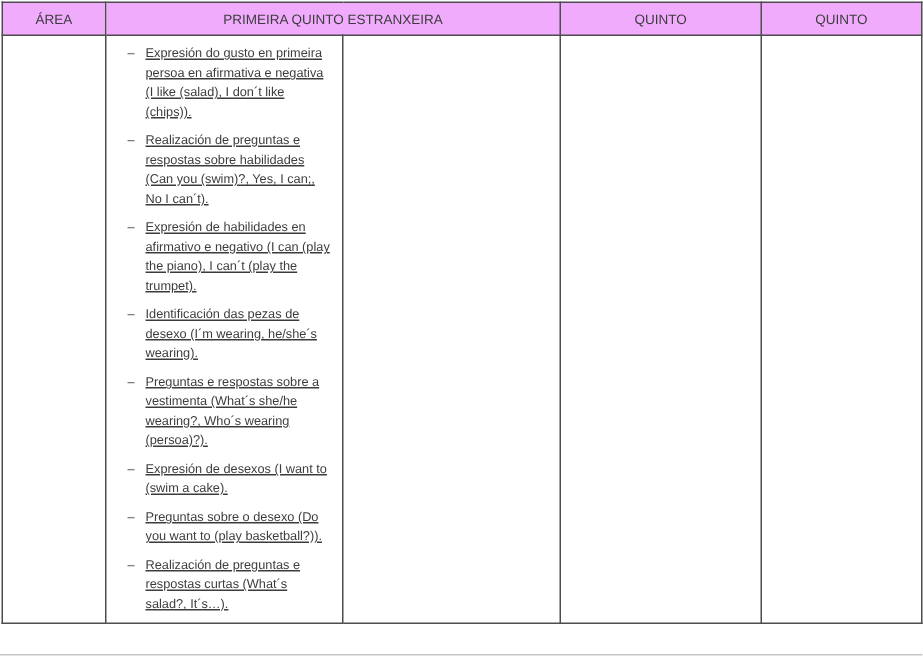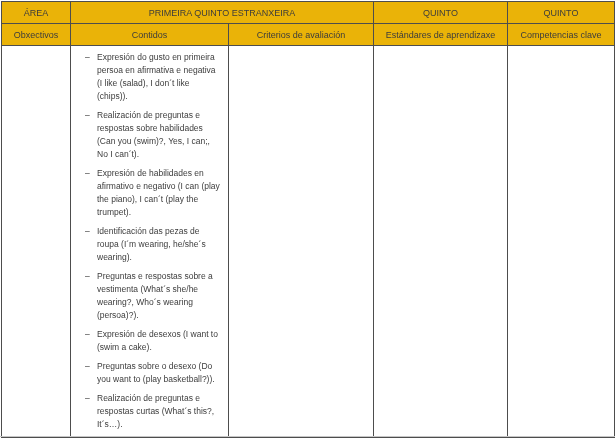--- a/index.html
+++ b/index.html
@@ -30,38 +30,38 @@
   .col-area { width: 69px; }
   .col-contidos { width: 158px; }
   .col-criterios { width: 145px; }
   .col-estandares { width: 134px; }
   .col-competencias { width: 107px; }
   tr.hrow { height: 22px; }
   tr.hrow th {
     font-size: 9px;
     vertical-align: middle;
     color: #3c3c3c;
-    background: #eab308;
+    background: #f0abfc;
   }
   tr.body-row { height: 385px; }
   tr.body-row td { vertical-align: top; background: #ffffff; }
   td.contidos-cell { padding: 5px 8px 0 14px; }
   .li {
     display: flex;
     align-items: flex-start;
     margin-bottom: 6px;
     font-size: 8.5px;
     line-height: 13px;
     color: #3c3c3c;
   }
   .li .dash {
     flex: 0 0 12px;
     width: 12px;
   }
-  .li .txt { flex: 1 1 auto; }
+  .li .txt { flex: 1 1 auto; text-decoration: underline; }
   .next-page-line {
     position: absolute;
     left: 0; top: 436px;
     width: 615px; height: 1px;
     background: #c6c6c6;
   }
 </style>
 </head>
 <body>
 
@@ -74,63 +74,56 @@
       <col class="col-estandares">
       <col class="col-competencias">
     </colgroup>
     <thead>
       <tr class="hrow">
         <th>ÁREA</th>
         <th colspan="2">PRIMEIRA QUINTO ESTRANXEIRA</th>
         <th>QUINTO</th>
         <th>QUINTO</th>
       </tr>
-      <tr class="hrow">
-        <th>Obxectivos</th>
-        <th>Contidos</th>
-        <th>Criterios de avaliación</th>
-        <th>Estándares de aprendizaxe</th>
-        <th>Competencias clave</th>
-      </tr>
     </thead>
     <tbody>
       <tr class="body-row">
         <td></td>
         <td class="contidos-cell">
           <div class="li">
             <span class="dash">–</span>
             <span class="txt">Expresión do gusto en primeira persoa en afirmativa e negativa (I like (salad), I don´t like (chips)).</span>
           </div>
           <div class="li">
             <span class="dash">–</span>
             <span class="txt">Realización de preguntas e respostas sobre habilidades (Can you (swim)?, Yes, I can;, No I can´t).</span>
           </div>
           <div class="li">
             <span class="dash">–</span>
             <span class="txt">Expresión de habilidades en afirmativo e negativo (I can (play the piano), I can´t (play the trumpet).</span>
           </div>
           <div class="li">
             <span class="dash">–</span>
-            <span class="txt">Identificación das pezas de roupa (I´m wearing, he/she´s wearing).</span>
+            <span class="txt">Identificación das pezas de desexo (I´m wearing, he/she´s wearing).</span>
           </div>
           <div class="li">
             <span class="dash">–</span>
             <span class="txt">Preguntas e respostas sobre a vestimenta (What´s she/he wearing?, Who´s wearing (persoa)?).</span>
           </div>
           <div class="li">
             <span class="dash">–</span>
             <span class="txt">Expresión de desexos (I want to (swim a cake).</span>
           </div>
           <div class="li">
             <span class="dash">–</span>
             <span class="txt">Preguntas sobre o desexo (Do you want to (play basketball?)).</span>
           </div>
           <div class="li">
             <span class="dash">–</span>
-            <span class="txt">Realización de preguntas e respostas curtas (What´s this?, It´s…).</span>
+            <span class="txt">Realización de preguntas e respostas curtas (What´s salad?, It´s…).</span>
           </div>
         </td>
         <td></td>
         <td></td>
         <td></td>
       </tr>
     </tbody>
   </table>
   <div class="next-page-line"></div>
 </div>

